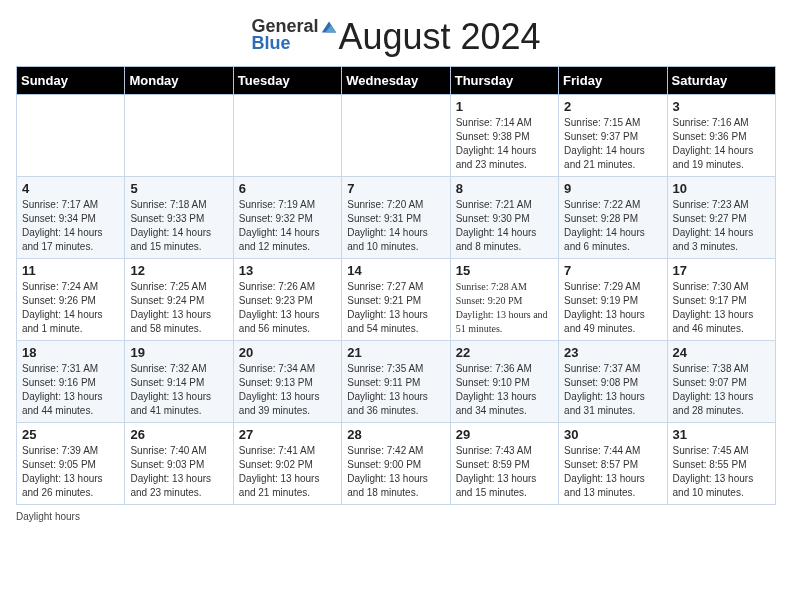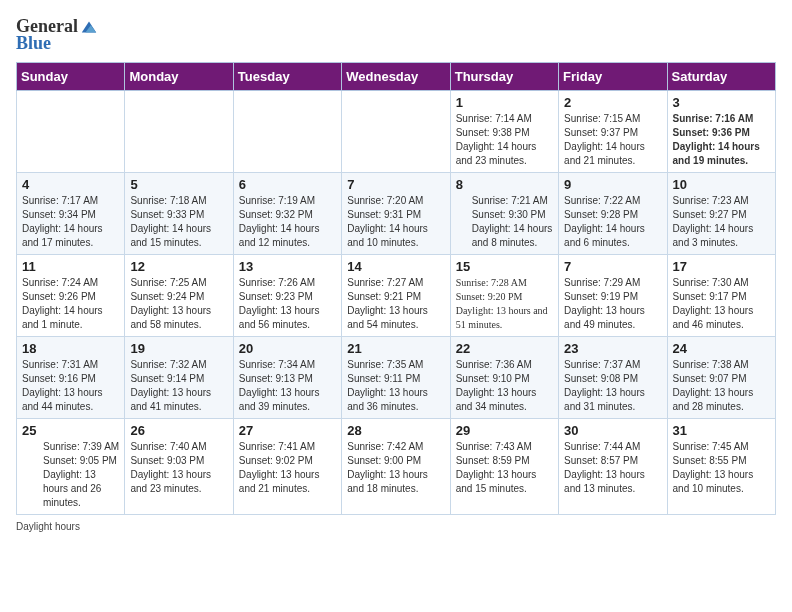--- a/index.html
+++ b/index.html
@@ -5,24 +5,23 @@
     * { margin: 0; padding: 0; box-sizing: border-box; }
     body {
       font-family: Arial, sans-serif;
       background: #fff;
       width: 792px;
       min-height: 612px;
       padding: 16px;
     }
     .header {
       display: flex;
-      justify-content: space-between;
+      justify-content: center;
       align-items: flex-start;
       margin-bottom: 4px;
-      font-family: Liberation Serif, serif;
     }
     .logo {
       display: flex;
       align-items: center;
       gap: 2px;
     }
     .logo-text-general {
       font-size: 18px;
       font-weight: bold;
       color: #333;
@@ -48,21 +47,21 @@
     .subtitle {
       font-size: 16px;
       color: #444;
     }
     .calendar {
       width: 100%;
       border-collapse: collapse;
       margin-top: 8px;
     }
     .calendar th {
-      background-color: #701a75;
+      background-color: #000000;
       color: #fff;
       font-size: 13px;
       font-weight: bold;
       padding: 6px 4px;
       text-align: left;
       border: 1px solid #b0c4de;
     }
     .calendar td {
       border: 1px solid #c8d8e8;
       vertical-align: top;
@@ -107,20 +106,21 @@
         <span class="logo-text-general">General</span>
         <svg class="logo-icon" viewBox="0 0 20 20" fill="none">
           <polygon points="2,16 10,4 18,16" fill="#2e6db4"></polygon>
           <polygon points="10,16 16,8 22,16" fill="#5ba0d0" transform="translate(-4,0)"></polygon>
         </svg>
       </div>
       <span class="logo-text-blue" style="margin-top:-4px;">Blue</span>
     </div>
   </div>
   <div class="title-block">
+    <div class="main-title">August 2024</div>
   </div>
 </div>
 
 <table class="calendar">
   <thead>
     <tr id="header-row">
         <th>Sunday</th>
         <th>Monday</th>
         <th>Tuesday</th>
         <th>Wednesday</th>
@@ -142,21 +142,21 @@
 Daylight: 14 hours and 23 minutes.</div>
         </td>
         <td>
           <span class="day-number">2</span>
           <div class="day-info" style="white-space: pre-line;">Sunrise: 7:15 AM
 Sunset: 9:37 PM
 Daylight: 14 hours and 21 minutes.</div>
         </td>
         <td>
           <span class="day-number">3</span>
-          <div class="day-info" style="white-space: pre-line; font-weight: bold;">Sunrise: 7:16 AM
+          <div class="day-info" style="white-space: pre-line;">Sunrise: 7:16 AM
 Sunset: 9:36 PM
 Daylight: 14 hours and 19 minutes.</div>
         </td>
       </tr>
       <tr>
         <td>
           <span class="day-number">4</span>
           <div class="day-info" style="white-space: pre-line;">Sunrise: 7:17 AM
 Sunset: 9:34 PM
 Daylight: 14 hours and 17 minutes.</div>
@@ -174,21 +174,21 @@
 Daylight: 14 hours and 12 minutes.</div>
         </td>
         <td>
           <span class="day-number">7</span>
           <div class="day-info" style="white-space: pre-line;">Sunrise: 7:20 AM
 Sunset: 9:31 PM
 Daylight: 14 hours and 10 minutes.</div>
         </td>
         <td>
           <span class="day-number">8</span>
-          <div class="day-info" style="white-space: pre-line; margin-left: 16px;">Sunrise: 7:21 AM
+          <div class="day-info" style="white-space: pre-line;">Sunrise: 7:21 AM
 Sunset: 9:30 PM
 Daylight: 14 hours and 8 minutes.</div>
         </td>
         <td>
           <span class="day-number">9</span>
           <div class="day-info" style="white-space: pre-line;">Sunrise: 7:22 AM
 Sunset: 9:28 PM
 Daylight: 14 hours and 6 minutes.</div>
         </td>
         <td>
@@ -282,21 +282,21 @@
         <td>
           <span class="day-number">24</span>
           <div class="day-info" style="white-space: pre-line;">Sunrise: 7:38 AM
 Sunset: 9:07 PM
 Daylight: 13 hours and 28 minutes.</div>
         </td>
       </tr>
       <tr>
         <td>
           <span class="day-number">25</span>
-          <div class="day-info" style="white-space: pre-line; margin-left: 21px;">Sunrise: 7:39 AM
+          <div class="day-info" style="white-space: pre-line;">Sunrise: 7:39 AM
 Sunset: 9:05 PM
 Daylight: 13 hours and 26 minutes.</div>
         </td>
         <td>
           <span class="day-number">26</span>
           <div class="day-info" style="white-space: pre-line;">Sunrise: 7:40 AM
 Sunset: 9:03 PM
 Daylight: 13 hours and 23 minutes.</div>
         </td>
         <td>

